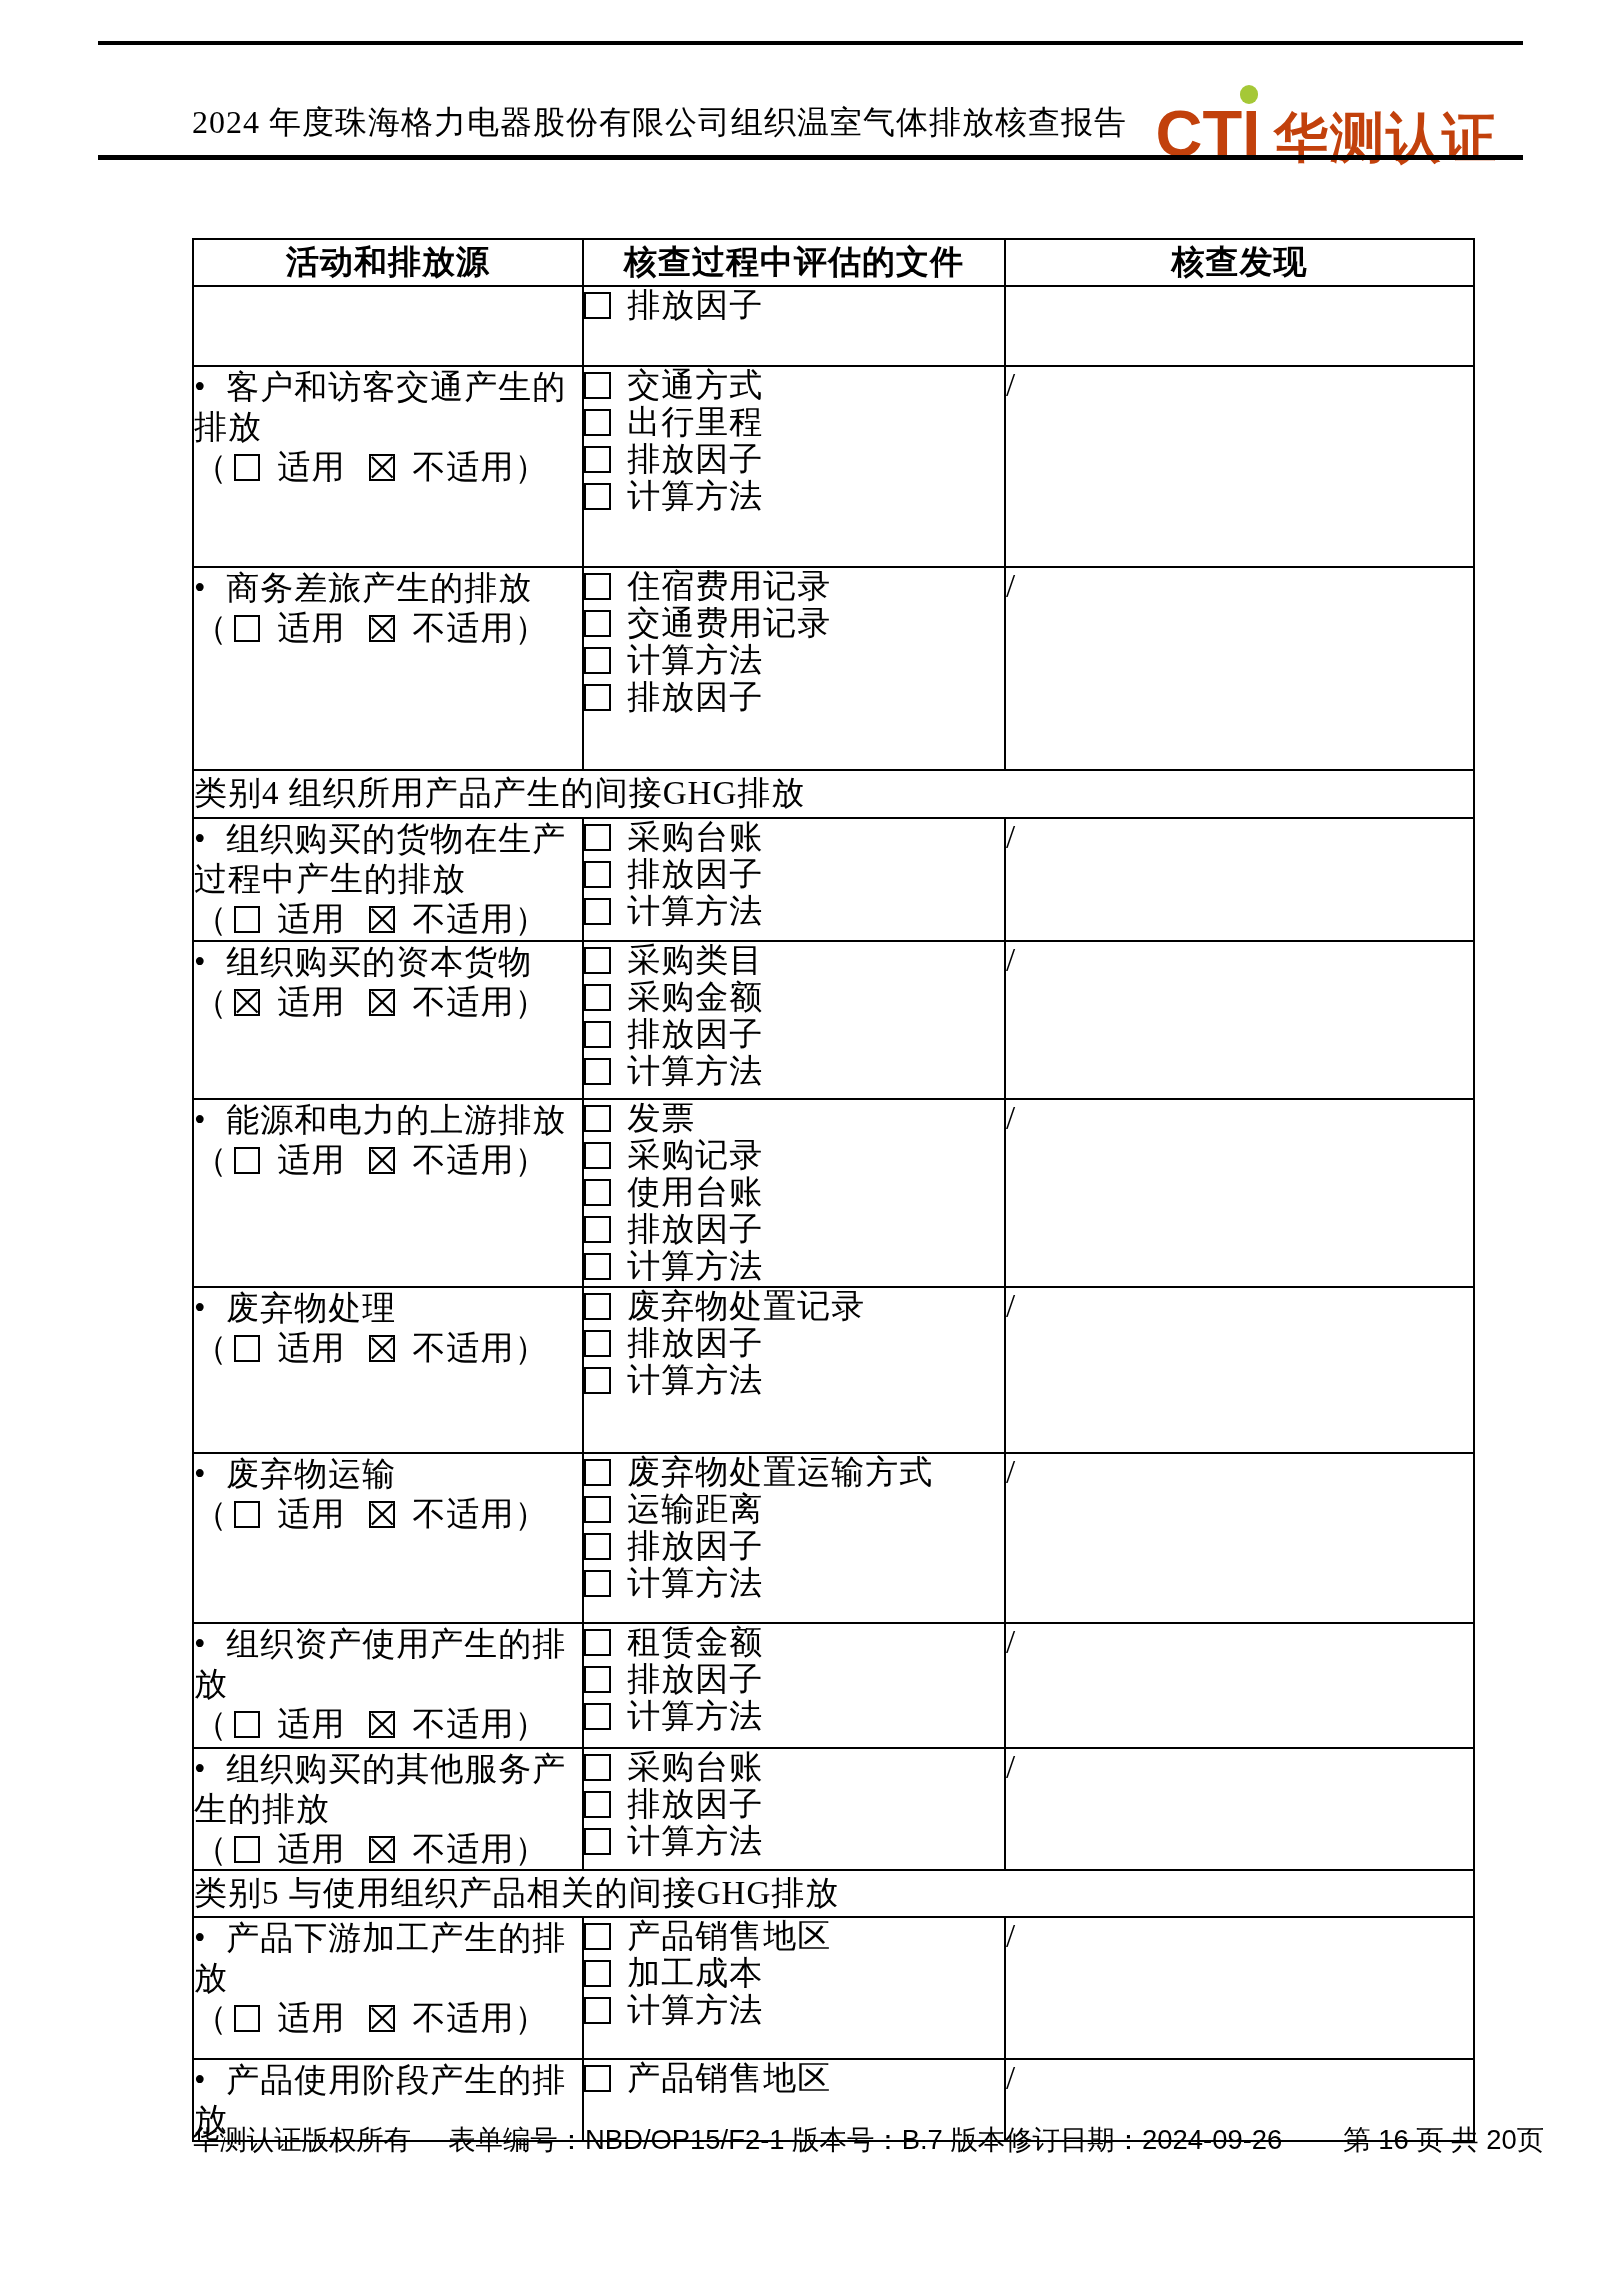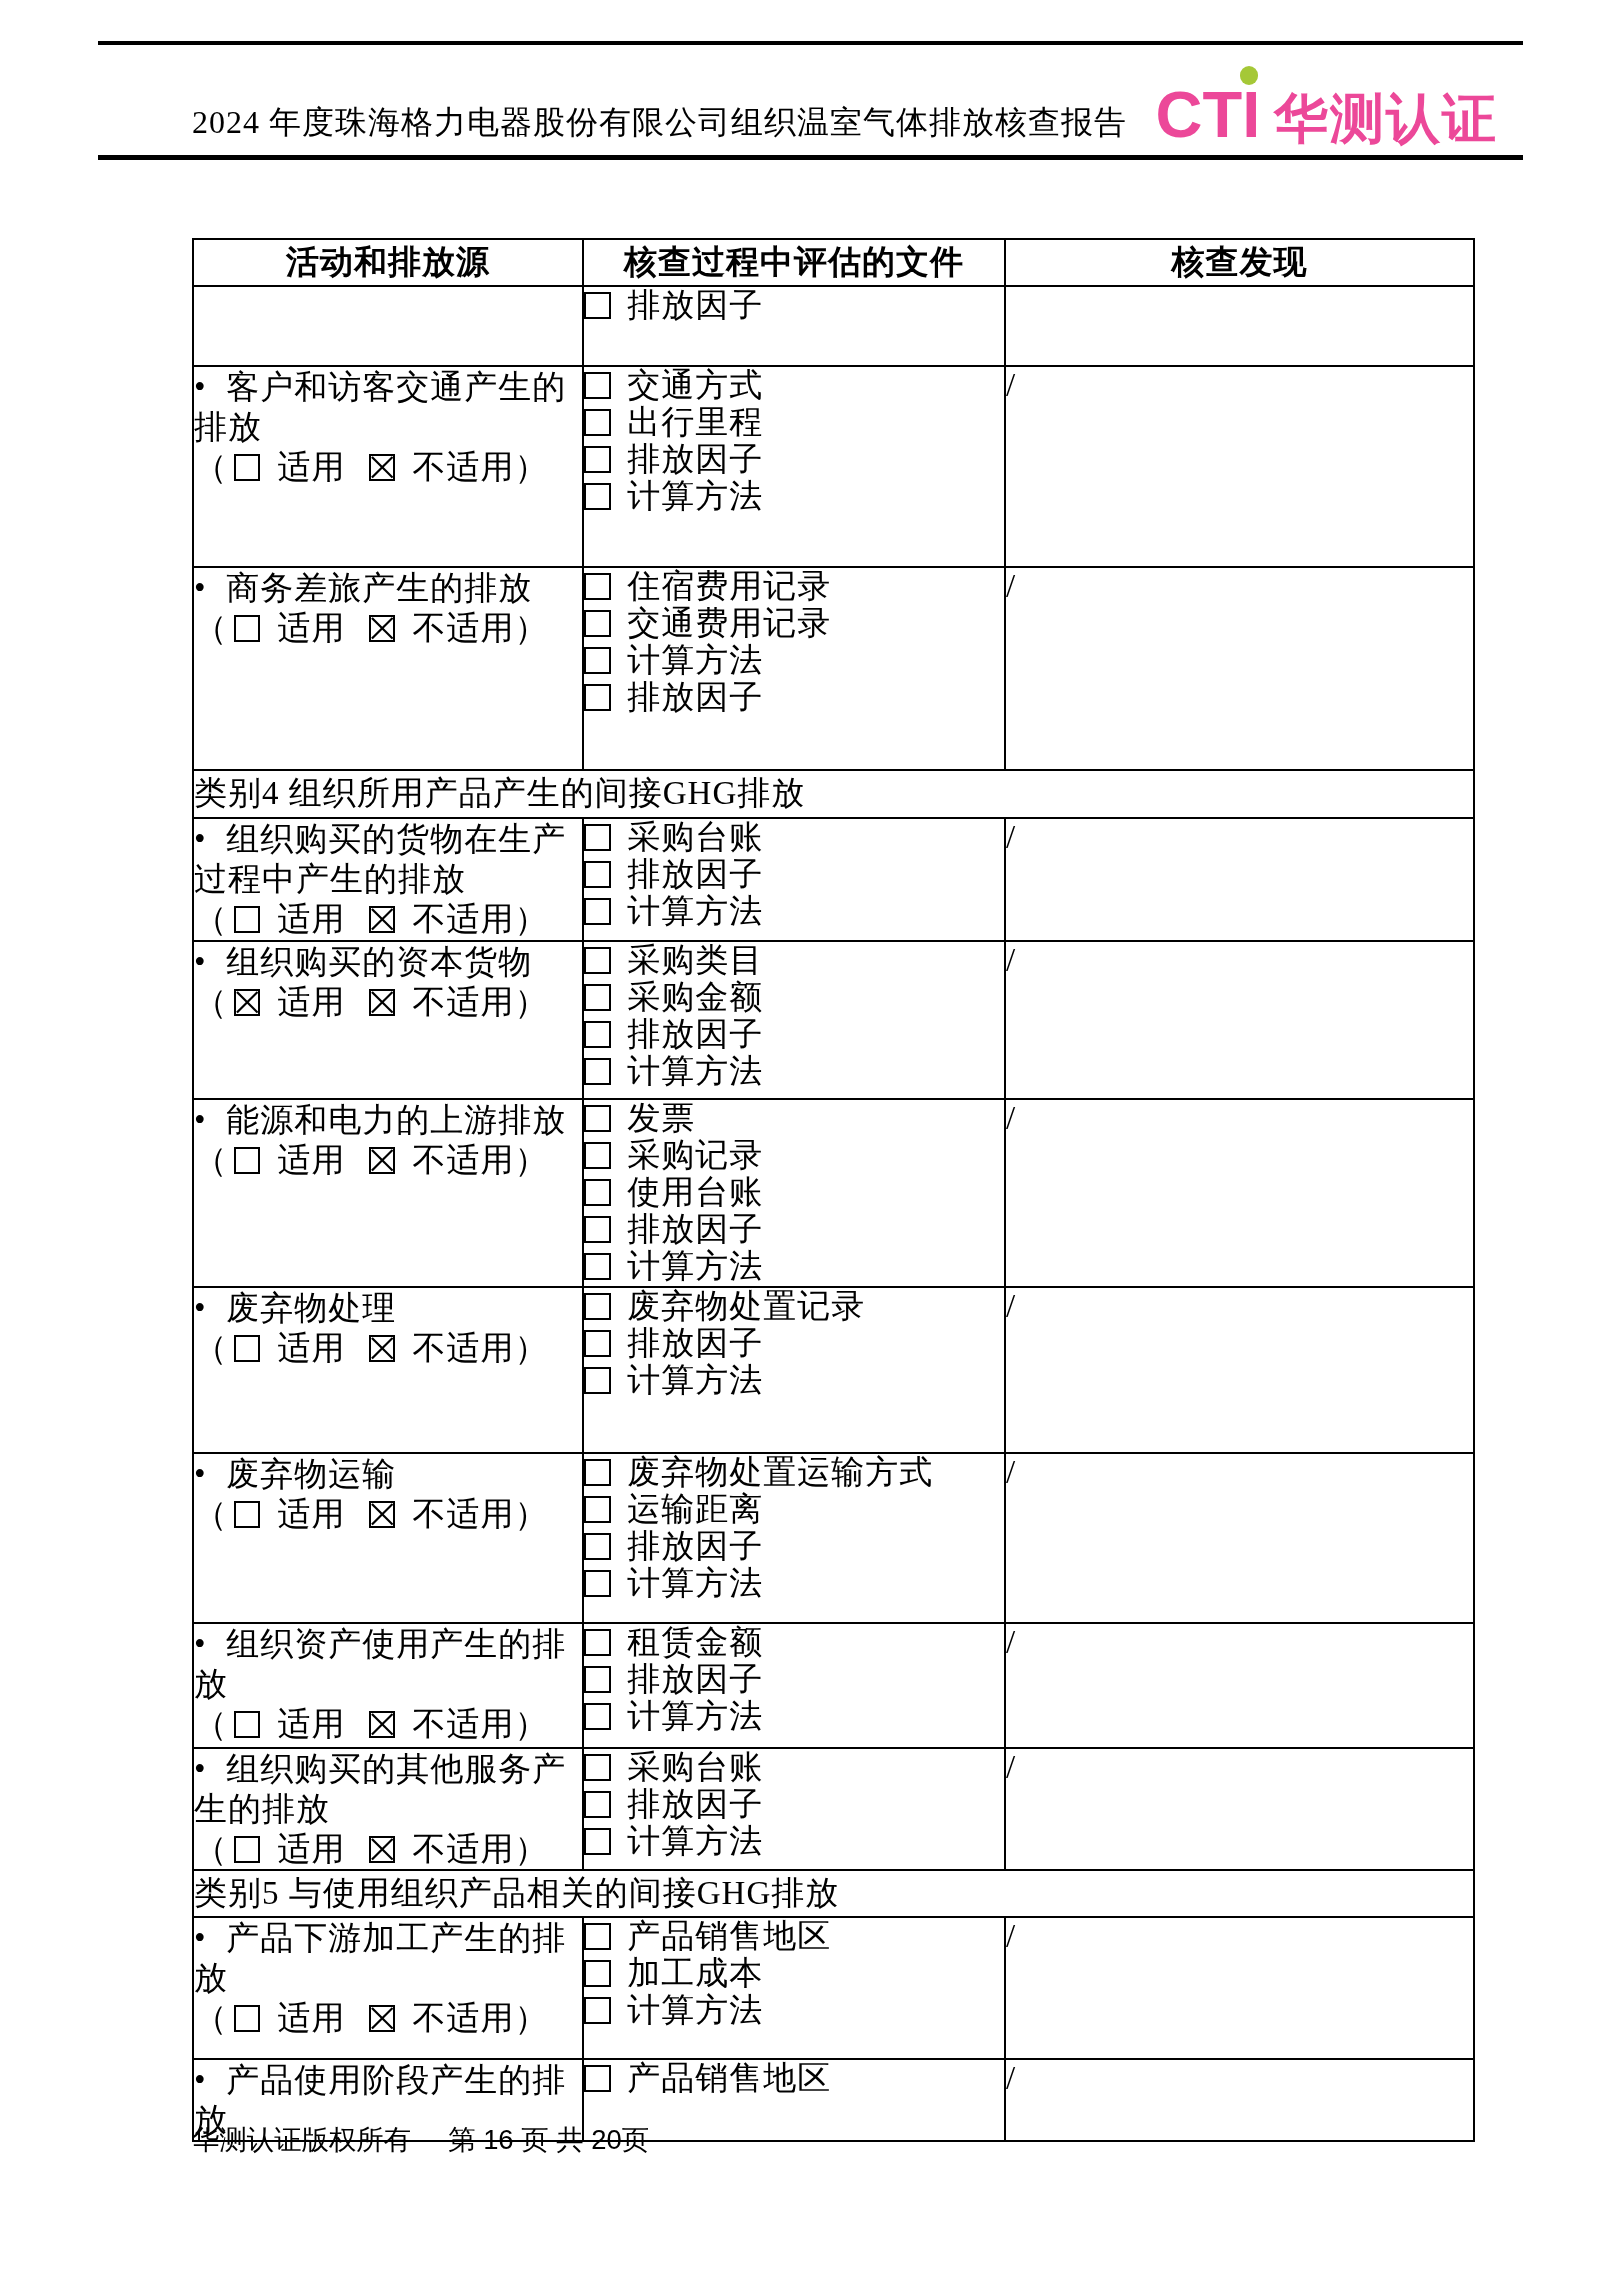--- a/index.html
+++ b/index.html
@@ -90,21 +90,21 @@
 </style>
 </head>
 <body>
 
 <div class="page">
 
   <div class="rule rule-top"></div>
 
   <div class="doc-title">2024 年度珠海格力电器股份有限公司组织温室气体排放核查报告</div>
 
-  <div class="logo" style="color: #ec4899;">
+  <div class="logo" style="color: #c2410c; margin-top: 19px;">
     <span class="logo-latin"><span>CTI</span><span class="logo-dot" style="background: rgb(165, 200, 55);"></span></span>
     <span class="logo-cn">华测认证</span>
   </div>
 
   <div class="rule rule-under"></div>
 
   <table class="vtable">
     <colgroup>
       <col style="width:390px">
         <col style="width:422px">
@@ -297,17 +297,18 @@
           <td class="docs-cell">
             <div class="doc-item"><span class="cbx"></span><span>产品销售地区</span></div>
           </td>
           <td class="finding-cell">/</td>
         </tr>
       </tbody>
   </table>
 
   <div class="footer">
     <span class="f-copyright">华测认证版权所有</span>
+    <span class="f-meta">表单编号：NBD/OP15/F2-1 版本号：B.7 版本修订日期：2024-09-26</span>
     <span class="f-page">第 16 页 共 20页</span>
   </div>
 
 </div>
 
 
 </body></html>

